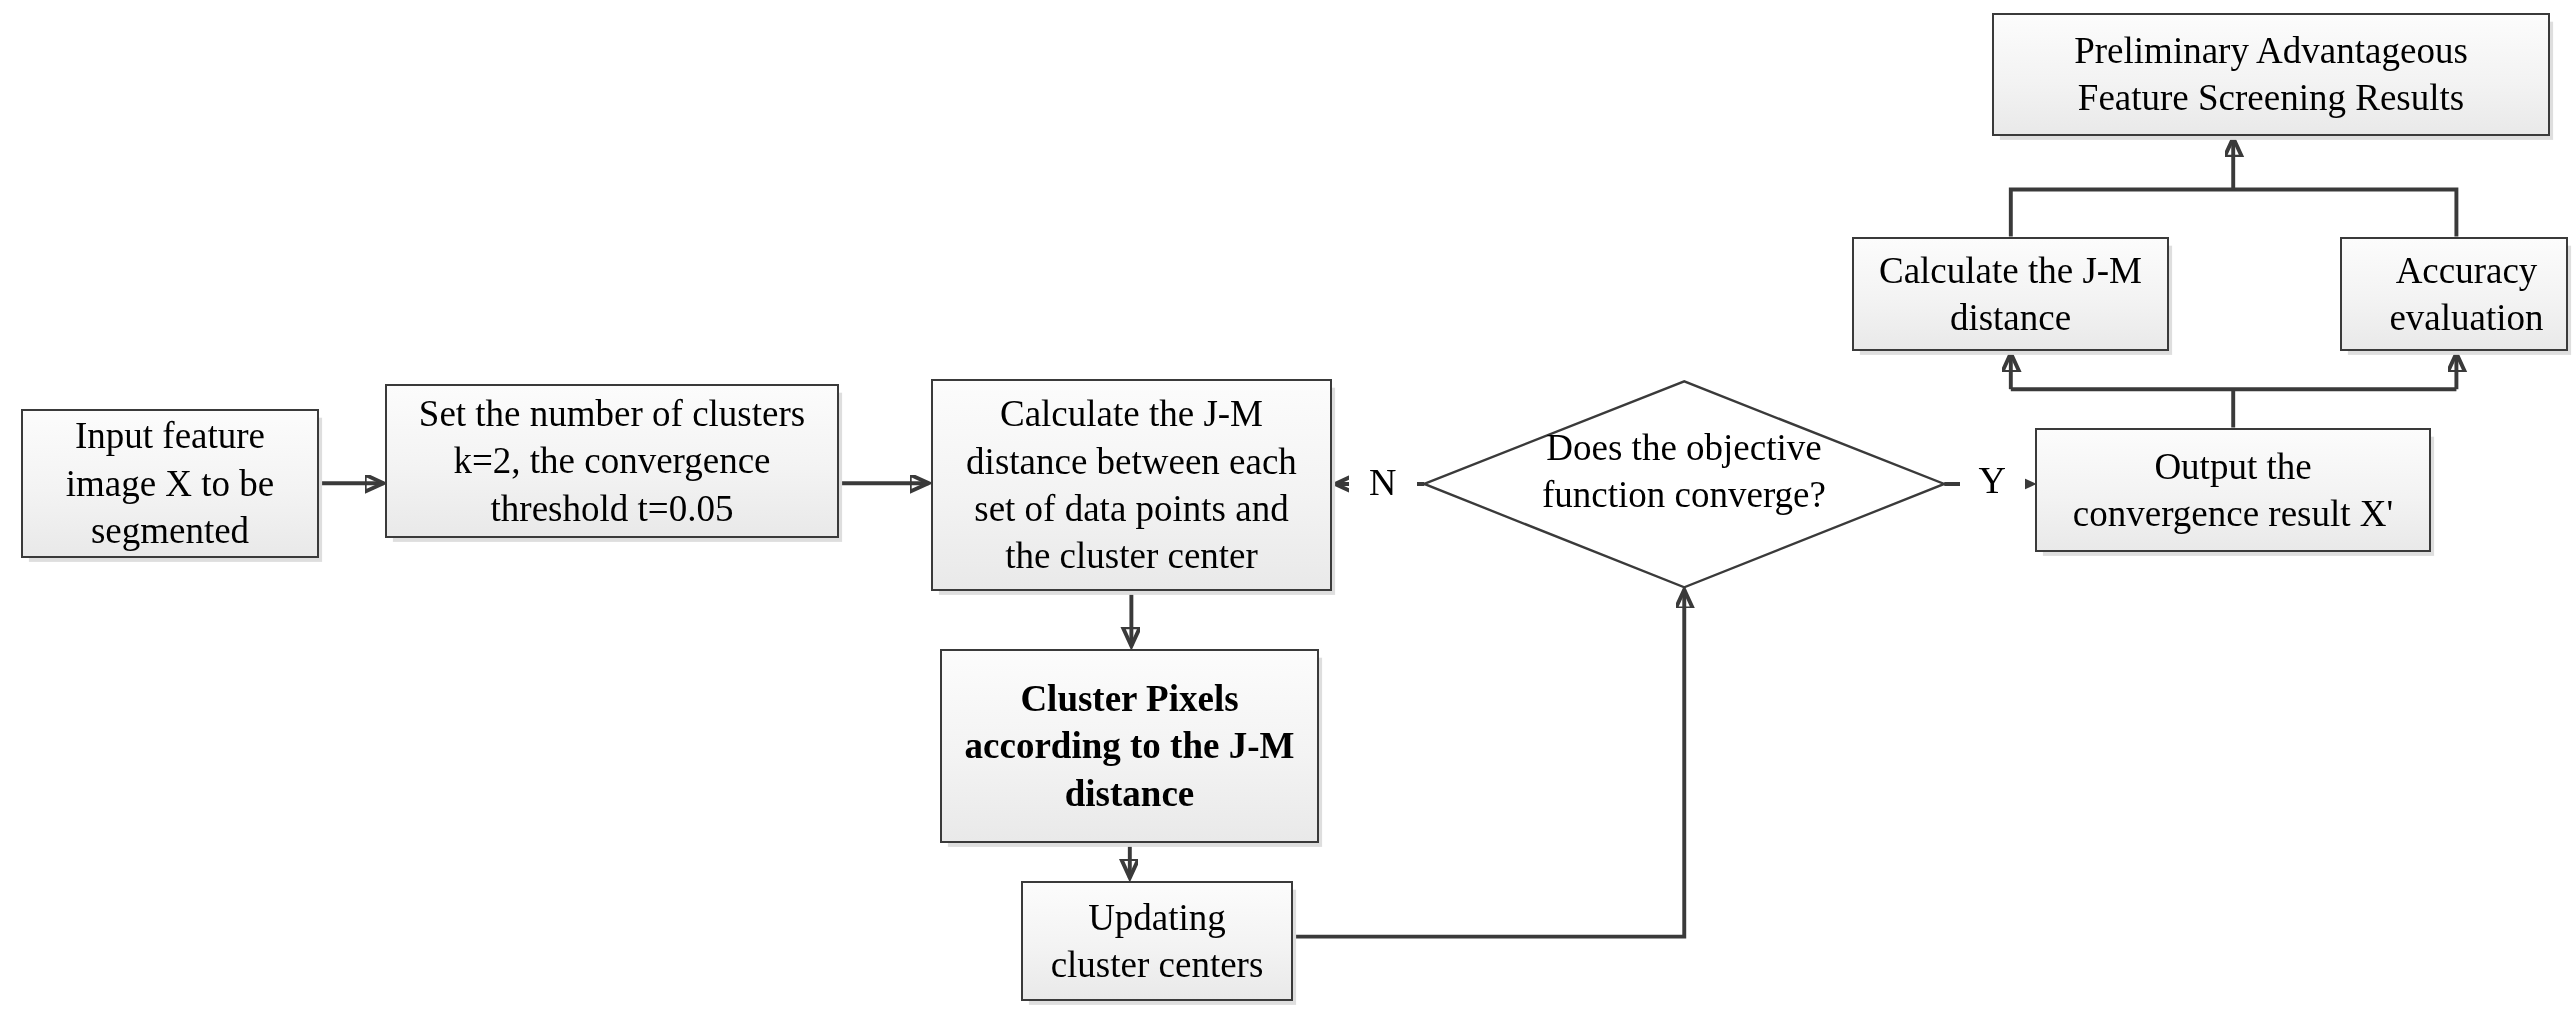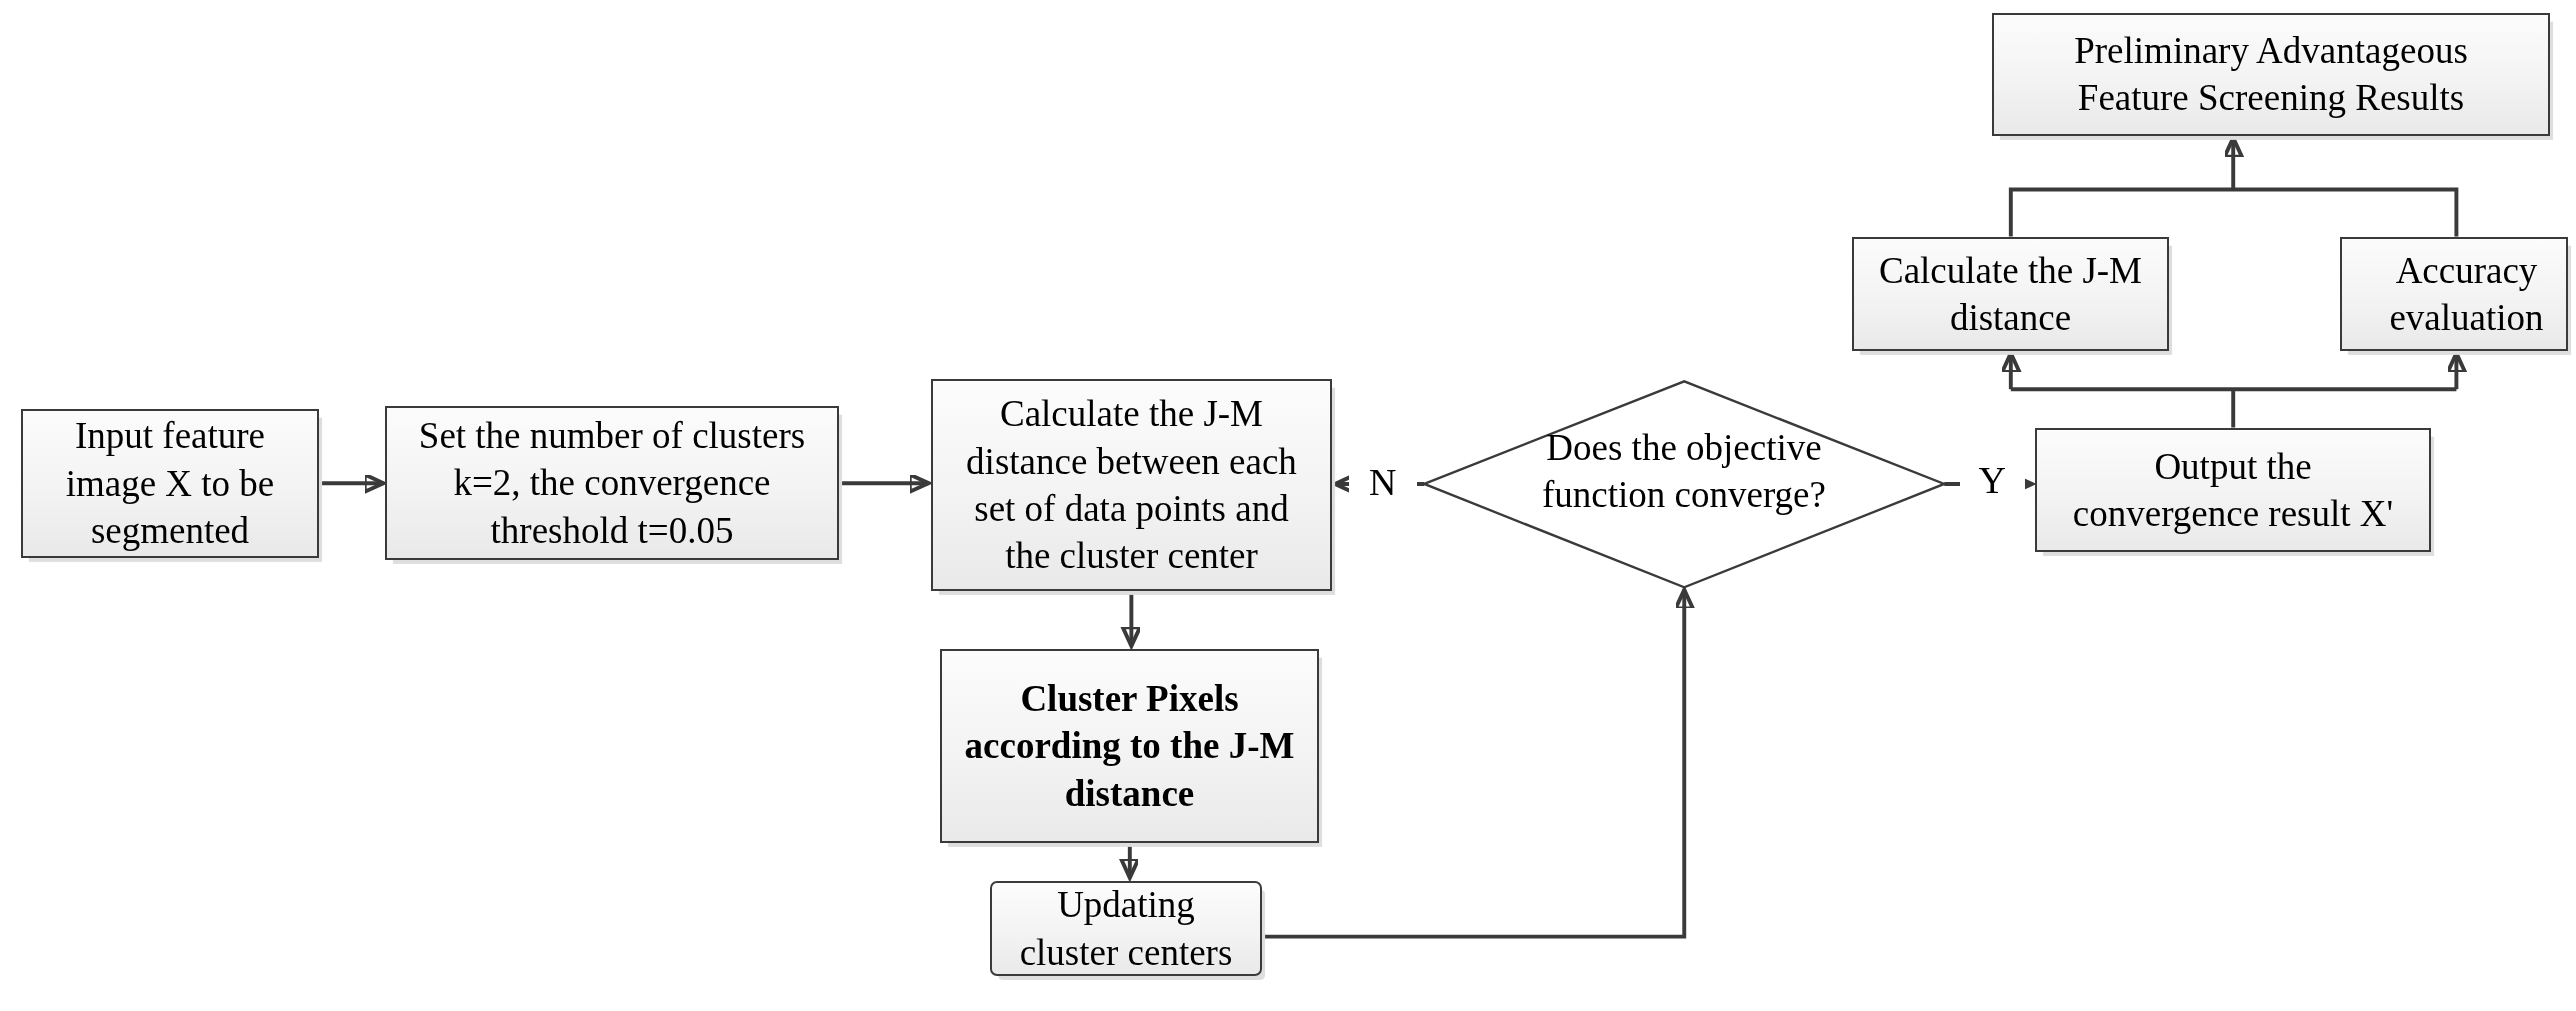--- a/index.html
+++ b/index.html
@@ -55,24 +55,24 @@
     position: absolute;
     z-index: 3;
     background: #ffffff;
     font-size: 38px;
     line-height: 1;
     padding: 1.6px 6.3px;
     text-align: center;
   }
   
   #n-input            { left: 21px;   top: 409px;  width: 298px; height: 149px; }
-  #n-set-params       { left: 385px;  top: 406px;  width: 454px; height: 154px; }
+  #n-set-params       { left: 385px;  top: 384px;  width: 454px; height: 154px; }
   #n-calc-jm-cluster  { left: 931px; top: 379px;  width: 401px; height: 212px; }
   #n-cluster-pixels   { left: 940px; top: 649px;  width: 379px; height: 194px; font-weight: bold; }
-  #n-update-centers   { left: 990px; top: 881px; width: 272px; height: 95px; border-radius: 7px; }
+  #n-update-centers   { left: 1021px; top: 881px; width: 272px; height: 120px; }
   #n-output           { left: 2035px; top: 428px;  width: 396px; height: 124px; }
   #n-calc-jm-eval     { left: 1852px; top: 237px;  width: 317px; height: 114px; }
   #n-accuracy         { left: 2340px; top: 237px;  width: 228px; height: 114px; padding-left: 25px; }
   #n-prelim           { left: 1992px; top: 12.5px;   width: 558px; height: 123px; }
   #n-decision-text    { left: 1504px; top: 410px;  width: 360px; height: 122px; z-index: 2; }
   #lbl-no  { left: 1349px; top: 461px; width: 55px; }
   #lbl-yes { left: 1960px; top: 459px; width: 52px; }
 </style>
 </head>
 <body>

